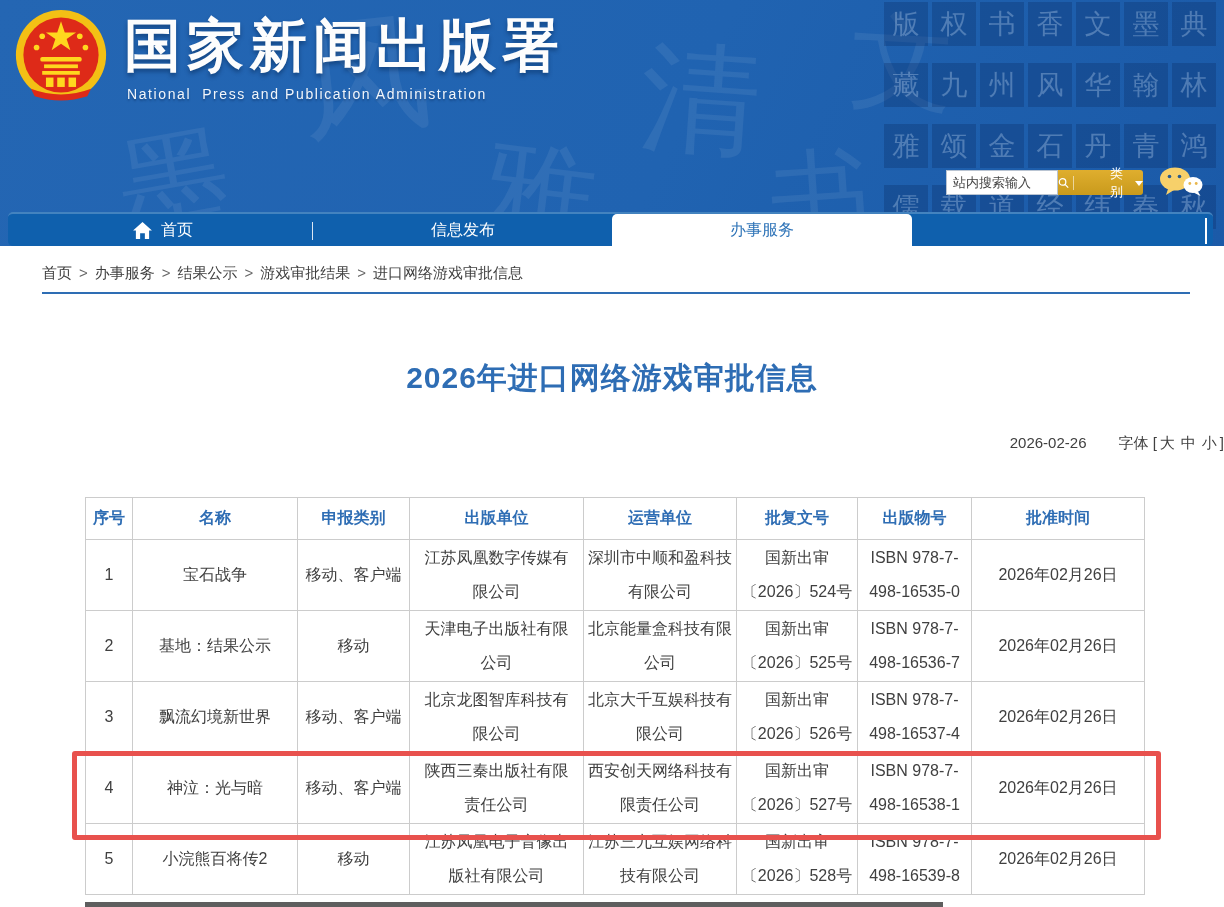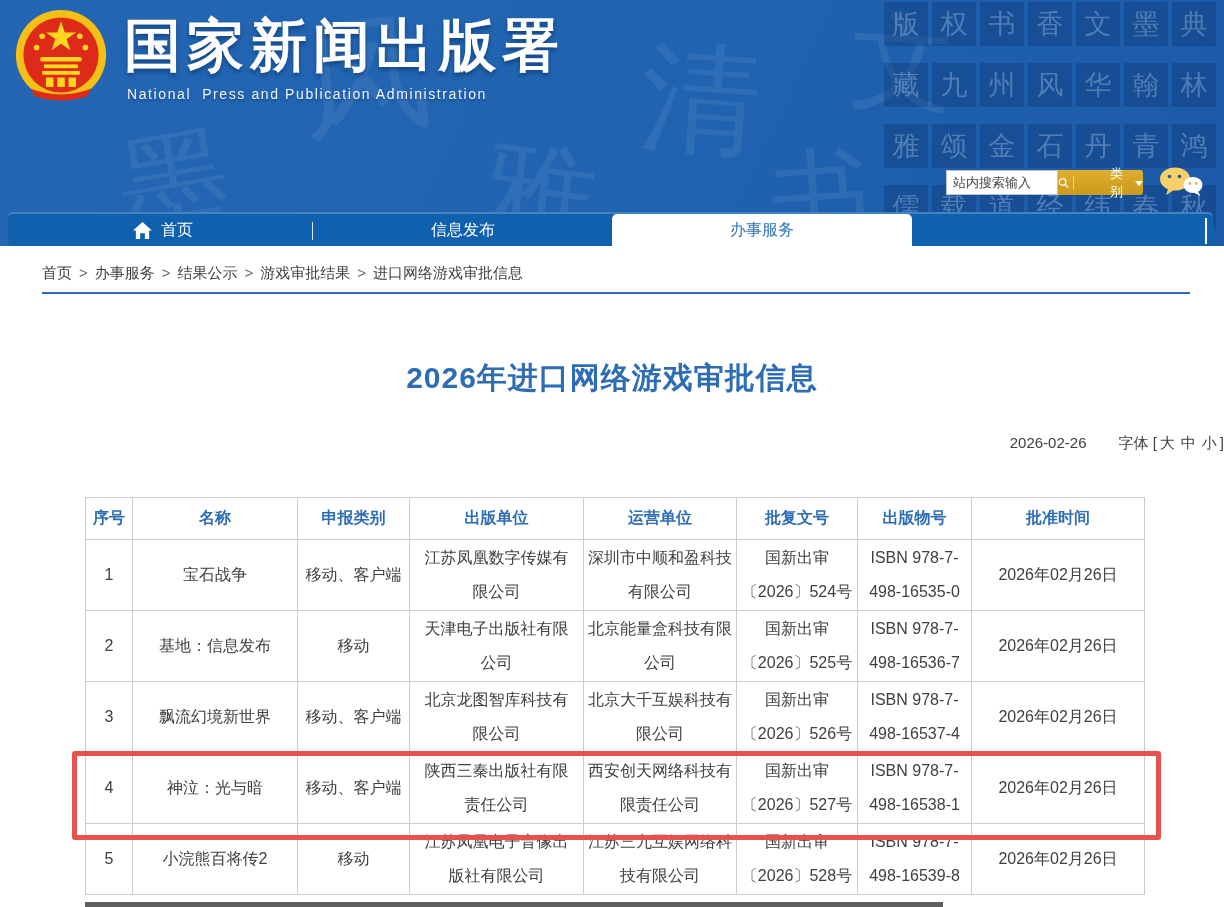--- a/index.html
+++ b/index.html
@@ -223,21 +223,21 @@
           <td>宝石战争</td>
           <td>移动、客户端</td>
           <td>江苏凤凰数字传媒有限公司</td>
           <td>深圳市中顺和盈科技有限公司</td>
           <td>国新出审〔2026〕524号</td>
           <td>ISBN 978-7-498-16535-0</td>
           <td>2026年02月26日</td>
         </tr>
         <tr>
           <td>2</td>
-          <td>基地：信息发布</td>
+          <td>基地：结果公示</td>
           <td>移动</td>
           <td>天津电子出版社有限公司</td>
           <td>北京能量盒科技有限公司</td>
           <td>国新出审〔2026〕525号</td>
           <td>ISBN 978-7-498-16536-7</td>
           <td>2026年02月26日</td>
         </tr>
         <tr>
           <td>3</td>
           <td>飘流幻境新世界</td>

